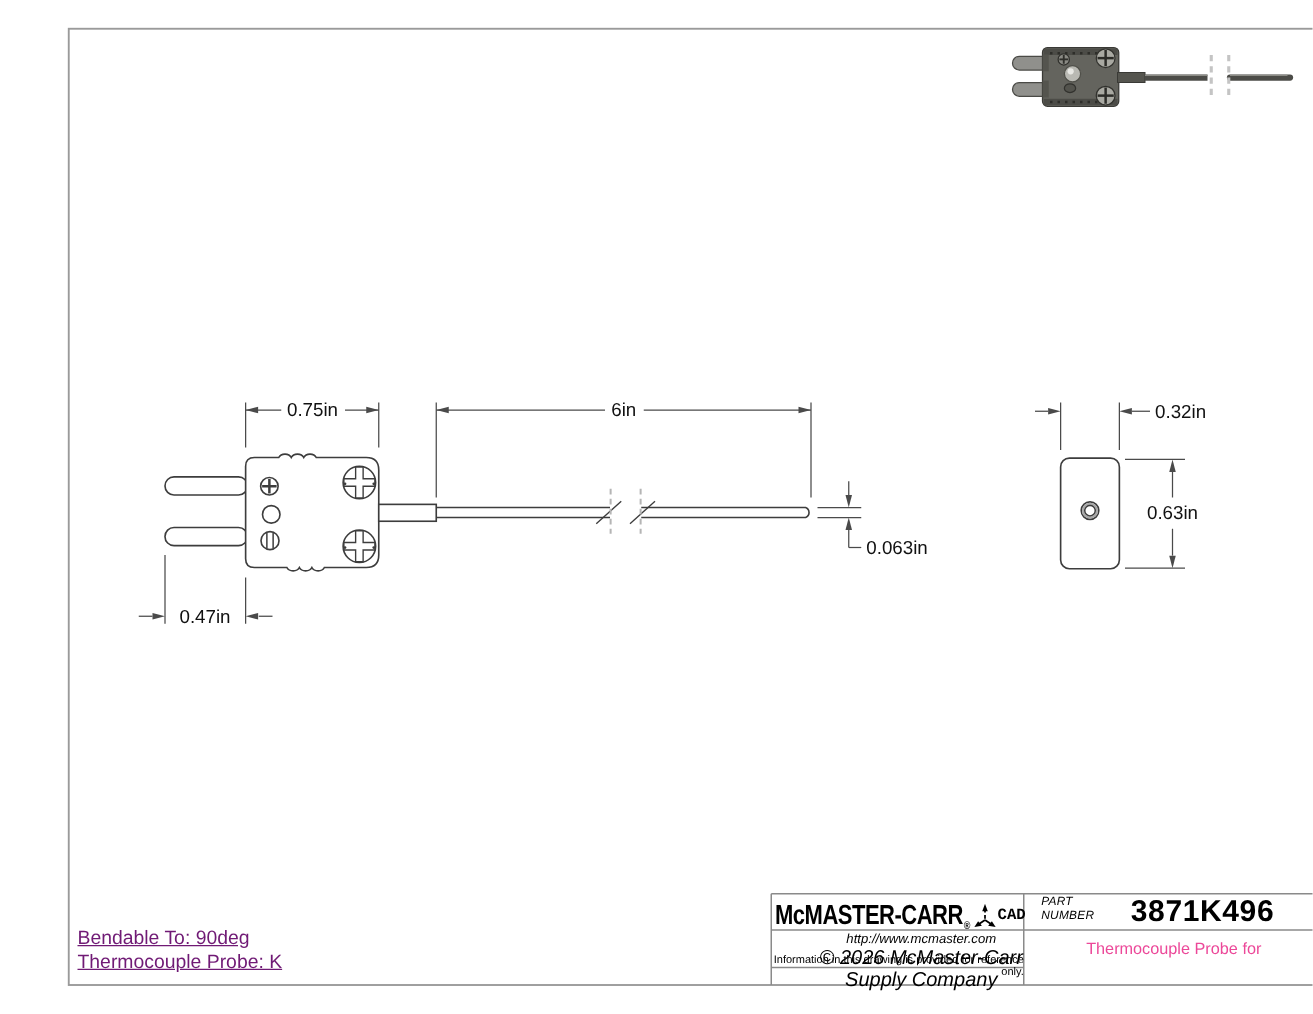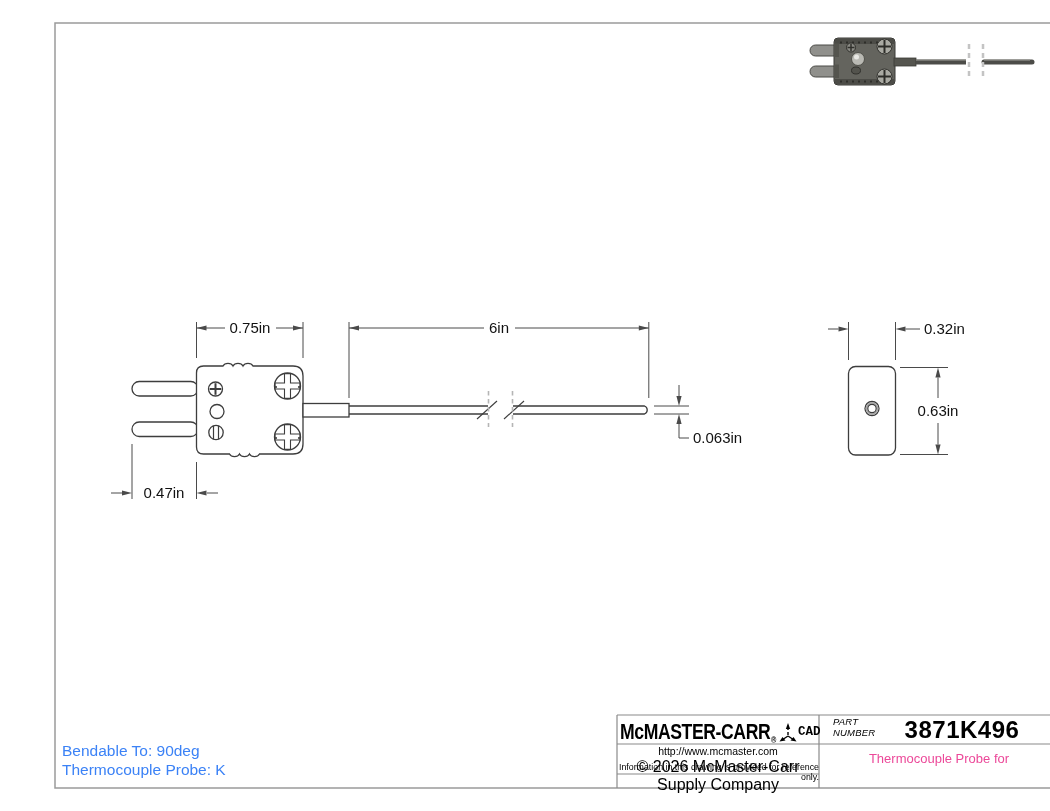--- a/index.html
+++ b/index.html
@@ -1,26 +1,26 @@
 <!DOCTYPE html>
 <html><head>
 <meta charset="utf-8">
 <style>
   html,body{margin:0;padding:0;background:#fff;}
   .page{position:relative;width:1050px;height:811px;background:#fff;overflow:hidden;
         font-family:"Liberation Sans",sans-serif;margin-left:32px;}
   svg{position:absolute;left:0;top:0;}
   .dim-text{font-family:"Liberation Sans",sans-serif;font-size:15px;fill:#111;}
   .abs{position:absolute;}
-  .notes{left:30px;top:741px;font-size:15.5px;line-height:19px;color:#3b82f6;}
+  .notes{left:30px;top:741px;font-size:15.5px;line-height:19px;color:#701a75;text-decoration:underline;}
   .logo{left:588px;top:719px;font-size:22px;font-weight:bold;color:#000;
         transform:scaleX(0.8);transform-origin:left top;letter-spacing:-0.5px;white-space:nowrap;}
   .logo .reg{font-size:9px;vertical-align:baseline;position:relative;top:4px;left:1px;}
   .cad-label{left:766px;top:725px;font-size:12.5px;font-weight:bold;color:#000;font-family:Liberation Mono, monospace;}
-  .tb-center{width:202px;left:585px;text-align:center;color:#000;}
+  .tb-center{width:202px;left:604px;text-align:center;color:#000;font-style:italic;}
   .url{top:745px;font-size:10.5px;}
   .copyright{top:758px;font-size:16px;}
   .disclaimer{top:762px;font-size:8.8px;width:202px;left:585px;text-align:right;color:#000;}
   .part-label{left:801px;top:717px;font-size:9.5px;line-height:10.5px;color:#000;letter-spacing:0.2px;font-style:italic;}
   .part-number{left:840px;top:716px;width:180px;text-align:center;font-size:24px;font-weight:bold;color:#000;letter-spacing:0.5px;}
   .description{left:787px;top:750px;width:240px;text-align:center;font-size:13px;line-height:17.5px;color:#ec4899;}
 </style>
 </head>
 <body>
 

